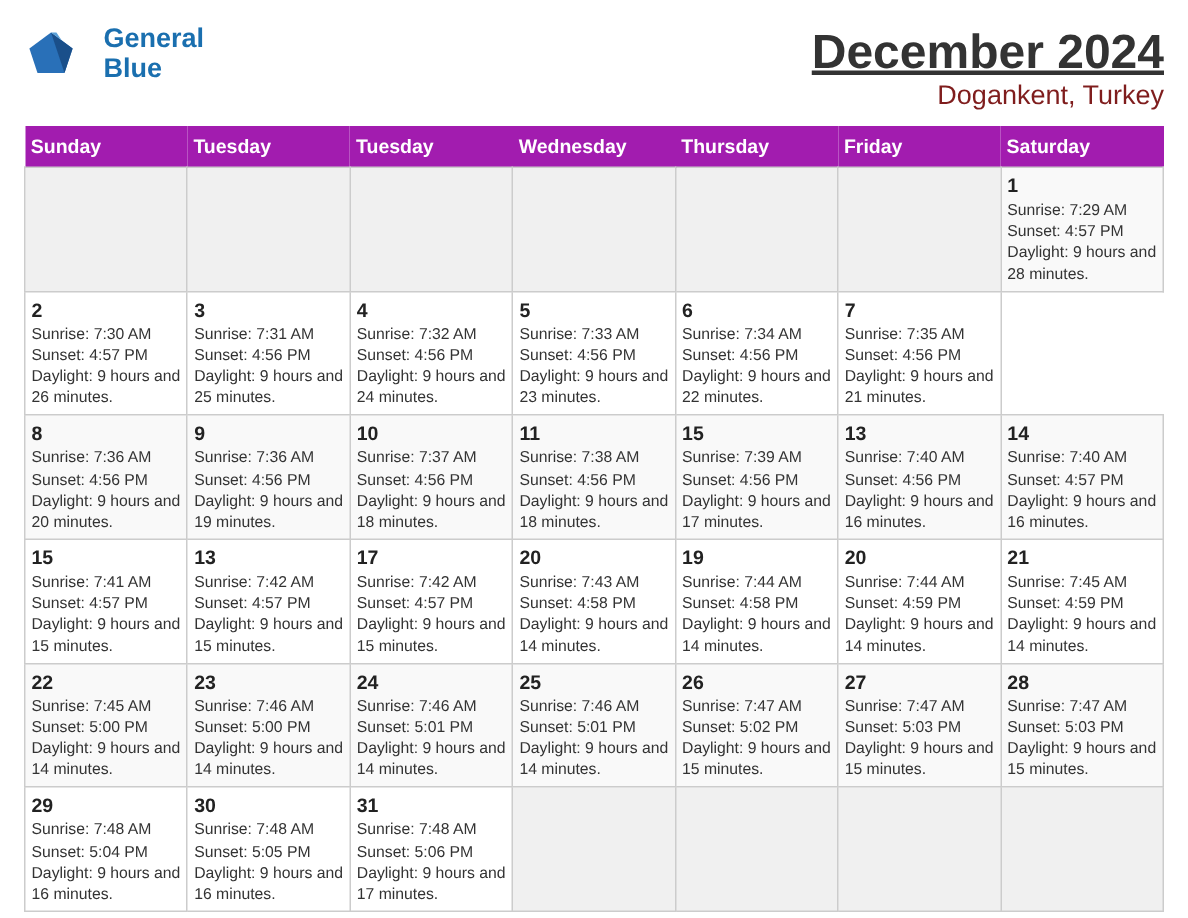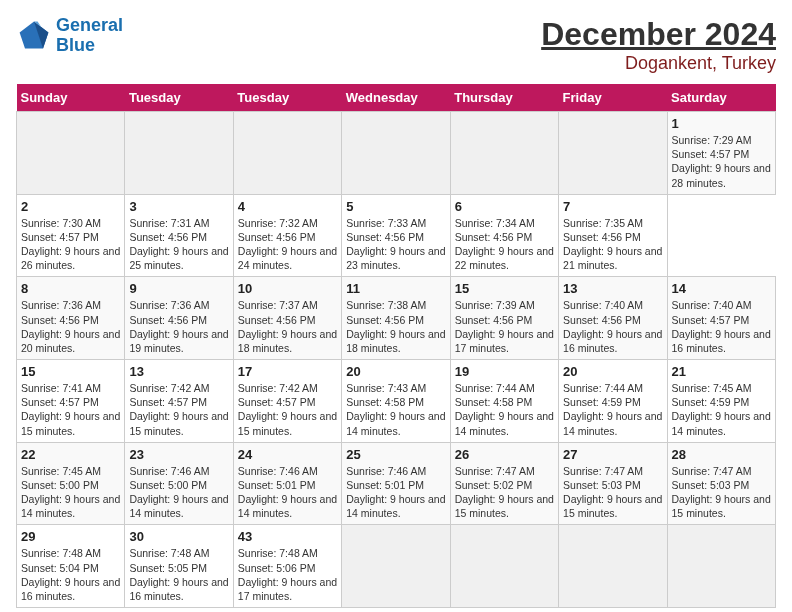--- a/index.html
+++ b/index.html
@@ -19,20 +19,21 @@
     .logo {
       display: flex;
       align-items: center;
       gap: 4px;
     }
     .logo-text {
       font-size: 18px;
       font-weight: bold;
       color: #333;
       line-height: 1.1;
+      margin-left: 13px;
     }
     .logo-text span {
       color: #1a6faf;
     }
     .logo-icon {
       width: 36px;
       height: 36px;
     }
     .title-area {
       text-align: right;
@@ -46,21 +47,21 @@
     .location-title {
       font-size: 18px;
       color: #7f1d1d;
     }
     table {
       width: 100%;
       border-collapse: collapse;
       font-size: 11px;
     }
     thead tr th {
-      background-color: #be185d;
+      background-color: #a21caf;
       color: #fff;
       padding: 6px 4px;
       text-align: left;
       font-size: 13px;
       font-weight: bold;
     }
     tbody tr td {
       border: 1px solid #ccc;
       vertical-align: top;
       padding: 4px;
@@ -252,21 +253,21 @@
       <tr>
         <td>
           <span class="day-num">29</span>
           <div class="day-info">Sunrise: 7:48 AM<br>Sunset: 5:04 PM<br>Daylight: 9 hours and 16 minutes.</div>
         </td>
         <td>
           <span class="day-num">30</span>
           <div class="day-info">Sunrise: 7:48 AM<br>Sunset: 5:05 PM<br>Daylight: 9 hours and 16 minutes.</div>
         </td>
         <td>
-          <span class="day-num">43</span>
+          <span class="day-num">31</span>
           <div class="day-info">Sunrise: 7:48 AM<br>Sunset: 5:06 PM<br>Daylight: 9 hours and 17 minutes.</div>
         </td>
         <td class="empty"></td>
         <td class="empty"></td>
         <td class="empty"></td>
         <td class="empty"></td>
       </tr>
     </tbody>
 </table>
 

